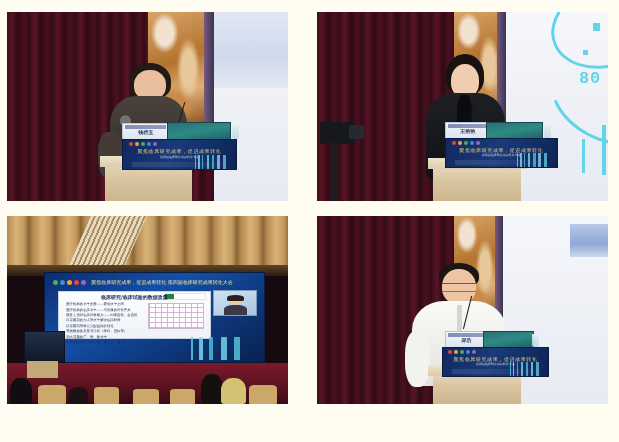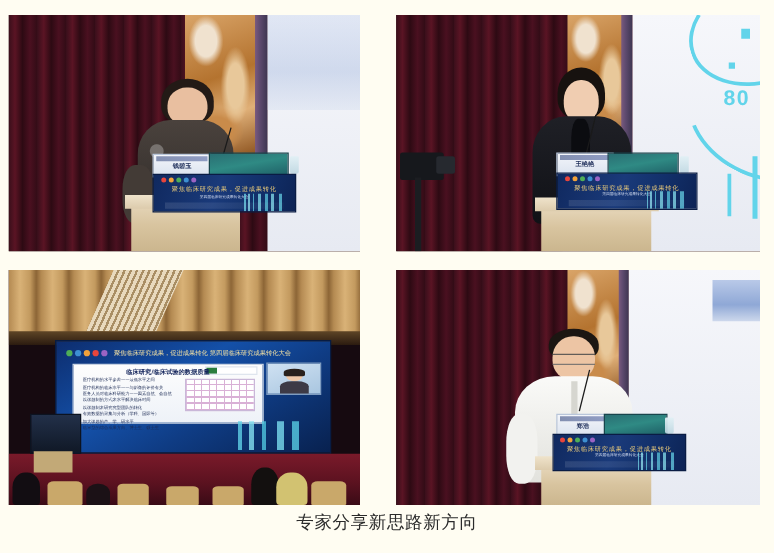--- a/index.html
+++ b/index.html
@@ -151,21 +151,21 @@
   .body{position:absolute;border-radius:34% 34% 8% 8%;}
   .arm{position:absolute;border-radius:40%;}
 
   
   .logo80{
     position:absolute;
     color:#62d4ea;
     font-size:17px;
     font-weight:bold;
     letter-spacing:1px;
-    font-family:Liberation Sans, sans-serif;
+    font-family:Liberation Mono, monospace;
   }
   .arc{
     position:absolute;
     border:3px solid #62d4ea;
     border-radius:50%;
   }
   .vbar{position:absolute;background:#62d4ea;}
 
   
   .hall-bg{position:absolute;inset:0;background:#160a10;}
@@ -463,15 +463,14 @@
         </div>
         <div class="bt">聚焦临床研究成果，促进成果转化</div>
         <div class="bs">第四届临床研究成果转化大会</div>
         <div class="city"></div>
         <div class="bf"></div>
       </div>
     </div>
 
   </div>
 
-  <div class="caption">专家分享新思路新方向</div>
 
 </div>
 
 </body></html>

